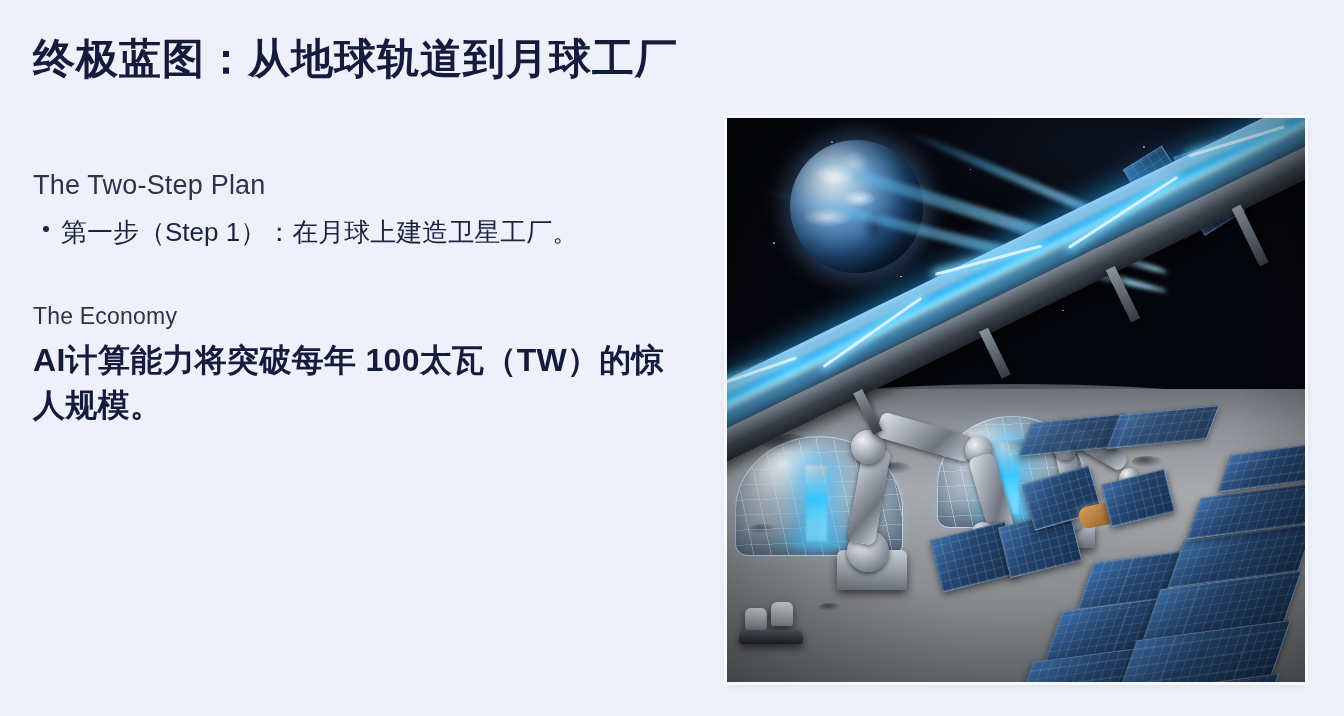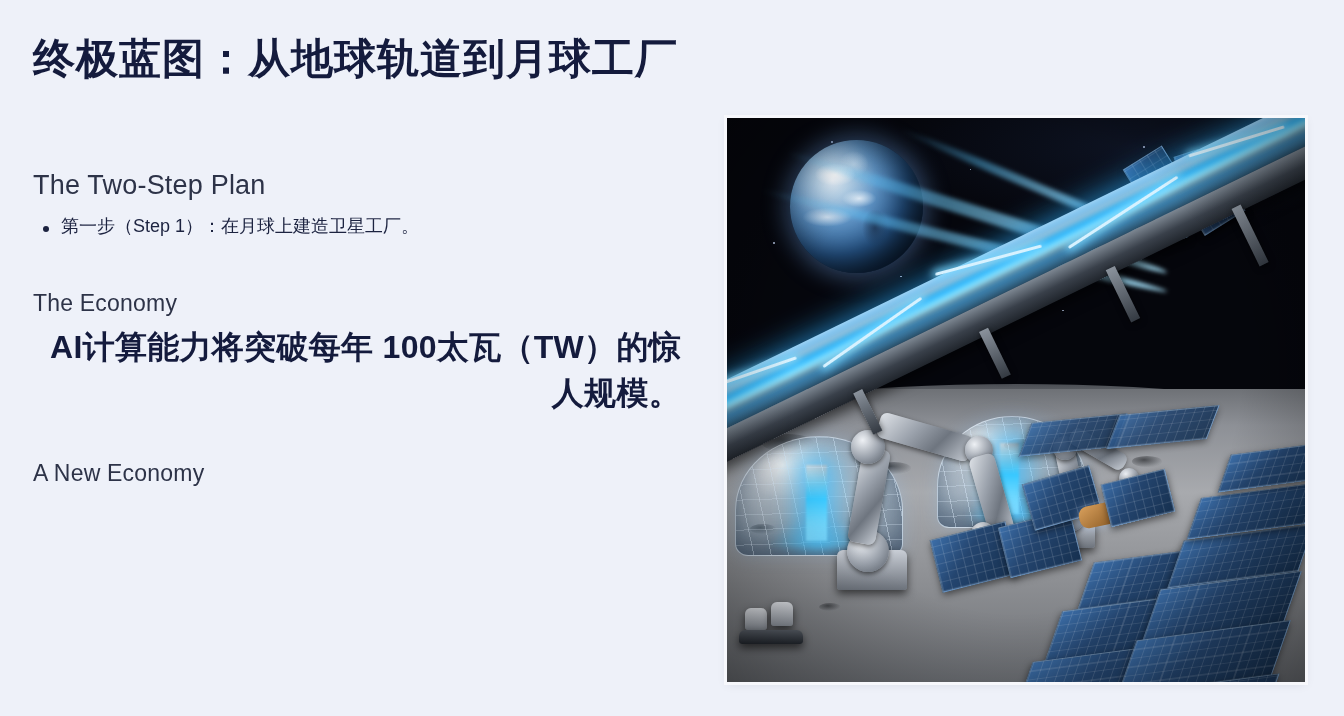--- a/index.html
+++ b/index.html
@@ -50,21 +50,21 @@
     letter-spacing: 0.2px;
   }
 
   .bullets {
     list-style: none;
     margin-top: 10px;
   }
   .bullets li {
     position: relative;
     padding-left: 28px;
-    font-size: 18px;
+    font-size: 26px;
     color: #1c2340;
     line-height: 1.52;
     margin-bottom: 2px;
   }
   .bullets li::before {
     content: "";
     position: absolute;
     left: 10px;
     top: 13px;
     width: 6px;
@@ -82,21 +82,20 @@
     color: #2d3348;
     letter-spacing: 0.2px;
   }
   .result-statement {
     margin-top: 8px;
     font-size: 32px;
     font-weight: bold;
     color: #141b3d;
     line-height: 1.42;
     letter-spacing: 0.3px;
-    text-align: right;
   }
 
   .economy-heading {
     font-size: 23px;
     font-weight: 400;
     color: #2d3348;
     letter-spacing: 0.2px;
   }
   .economy-body {
     margin-top: 9px;
@@ -309,21 +308,20 @@
     <div class="spacer-lg"></div>
 
     <div class="section">
       <div class="result-heading">The Economy</div>
       <div class="result-statement">AI计算能力将突破每年 100太瓦（TW）的惊人规模。</div>
     </div>
 
     <div class="spacer-md"></div>
 
     <div class="section">
-      <div class="economy-heading">A New Economy</div>
     </div>
 
   </div>
 
   <div class="figure">
     <div class="figure-inner">
 
       <div class="sky"></div>
 
       <div class="star" style="left:18%;top:4%;width:2px;height:2px;"></div>

